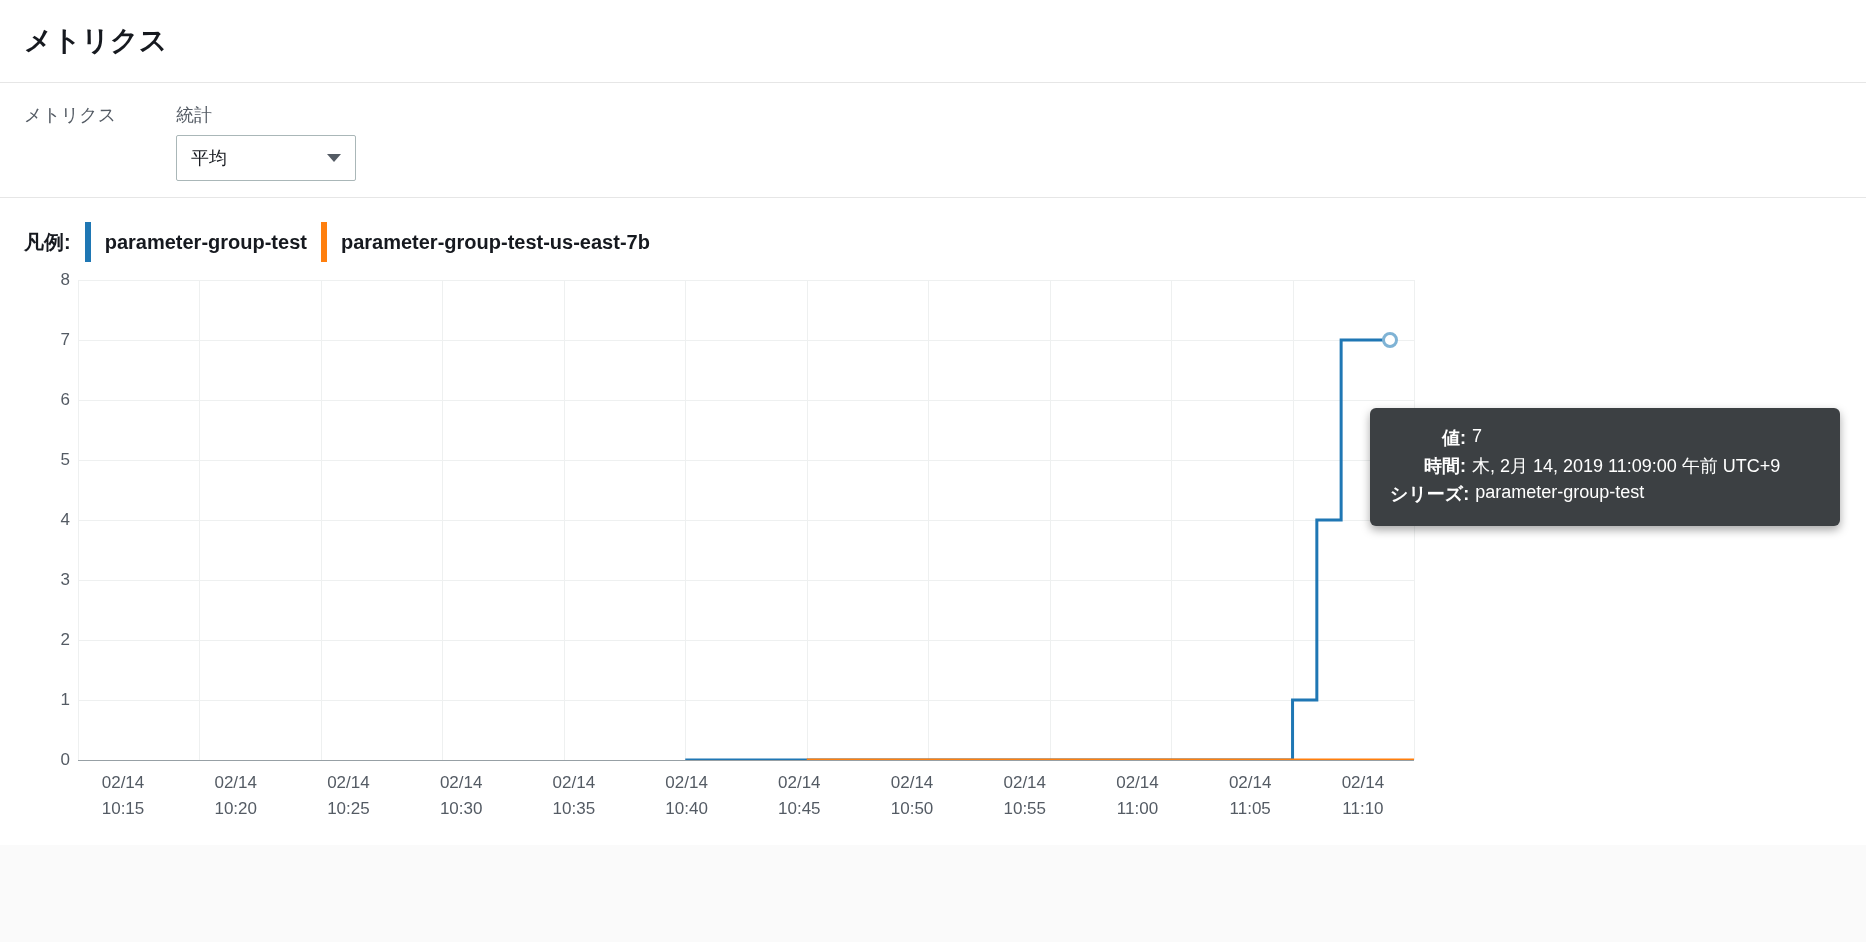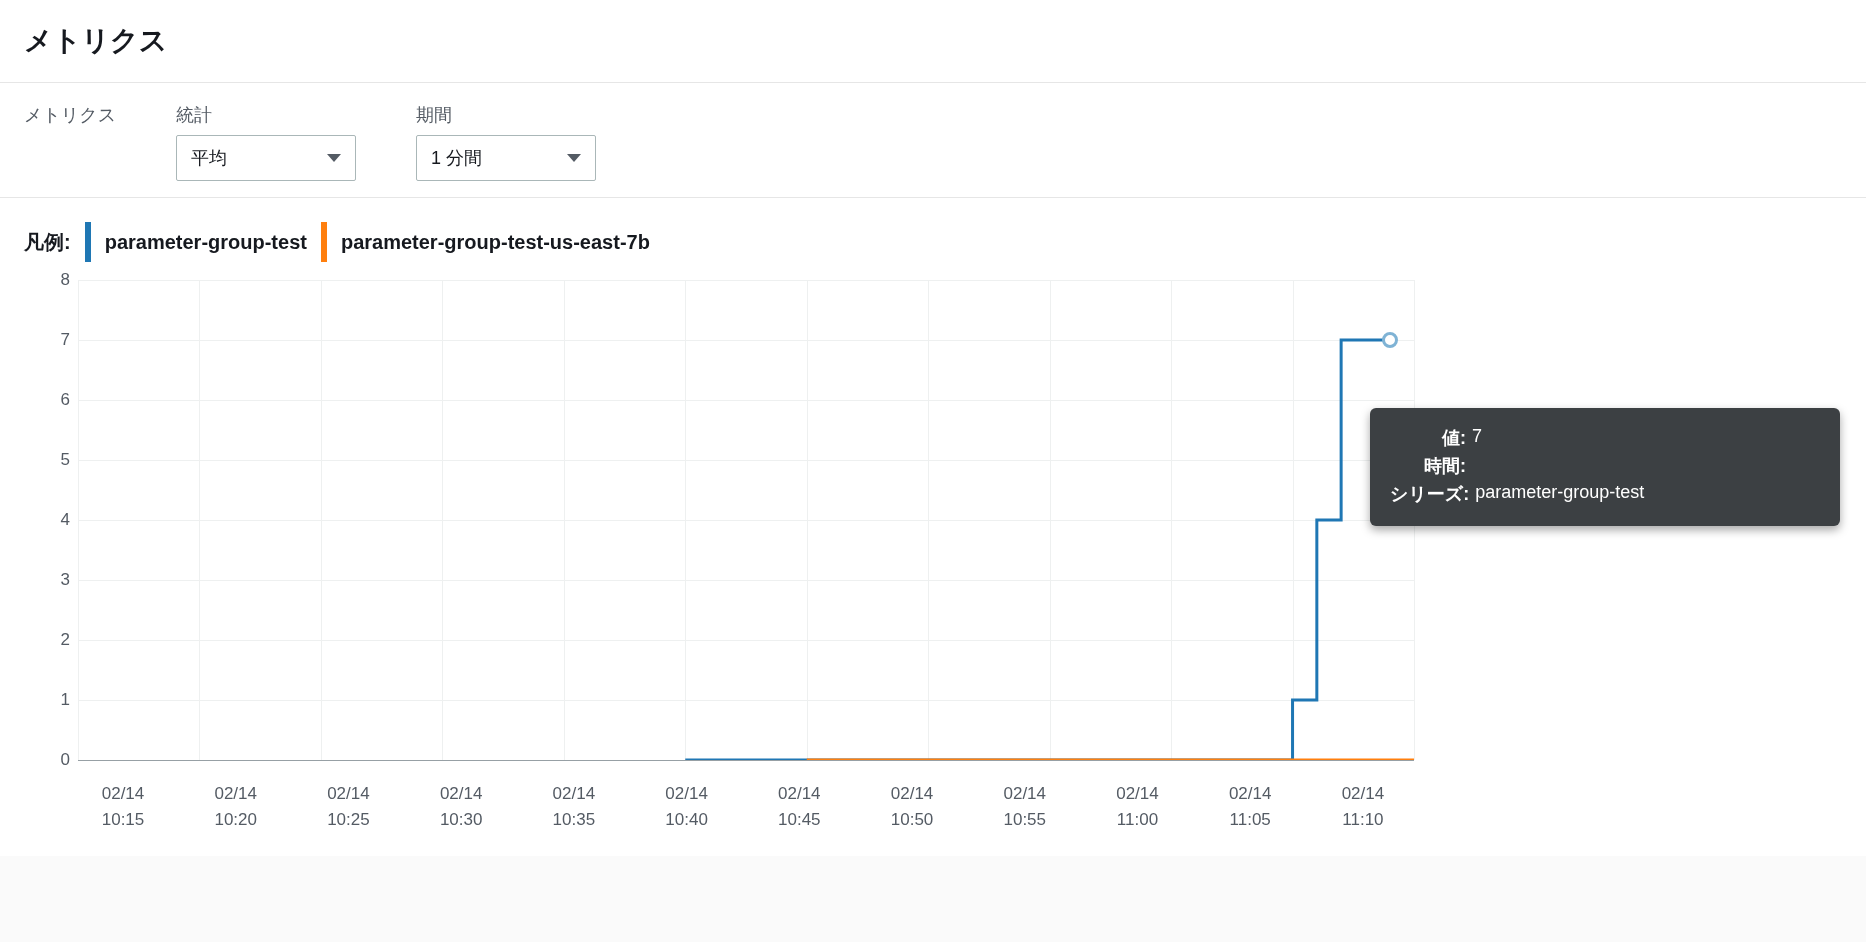--- a/index.html
+++ b/index.html
@@ -110,21 +110,21 @@
   .axis-zero {
     position:absolute;
     left:34px; right:0;
     border-top: 1px solid #97a0a5;
   }
   .x-labels {
     display:flex;
     justify-content: space-between;
     margin-left: 54px;
     width: 1330px;
-    padding-top: 21px;
+    padding-top: 10px;
   }
   .x-lab {
     width: 90px;
     text-align:center;
     font-size: 17px;
     color:#545b64;
     line-height:1.5;
   }
   .svg-layer {
     position:absolute;
@@ -167,27 +167,20 @@
 </div>
 
 <div class="controls">
   <div class="ctrl-group">
     <span class="ctrl-label">メトリクス</span>
   </div>
   <div class="ctrl-group">
     <span class="ctrl-label">統計</span>
     <div class="dropdown">
       <span>平均</span>
-      <span class="dropdown-caret"></span>
-    </div>
-  </div>
-  <div class="ctrl-group">
-    <span class="ctrl-label">期間</span>
-    <div class="dropdown">
-      <span>1 分間</span>
       <span class="dropdown-caret"></span>
     </div>
   </div>
 </div>
 
 <div class="legend-row">
   <span class="legend-label">凡例:</span>
   <span class="legend-swatch blue"></span>
   <span>parameter-group-test</span>
   <span class="legend-swatch orange"></span>
@@ -252,19 +245,20 @@
       <div class="x-lab">02/14<br>11:10</div>
     </div>
 
   <div class="tooltip">
     <div class="tooltip-row">
       <span class="tooltip-key">値:</span>
       <span class="tooltip-val">7</span>
     </div>
     <div class="tooltip-row">
       <span class="tooltip-key">時間:</span>
+      <span class="tooltip-val">木, 2月 14, 2019 11:09:00 午前 UTC+9</span>
     </div>
     <div class="tooltip-row">
       <span class="tooltip-key">シリーズ:</span>
       <span class="tooltip-val">parameter-group-test</span>
     </div>
   </div>
 </div>
 
 </body></html>

